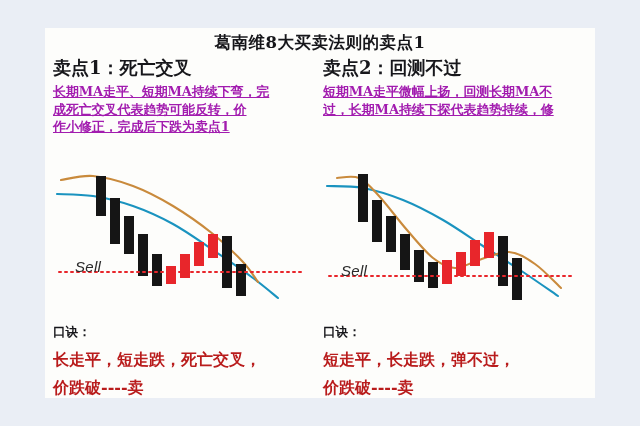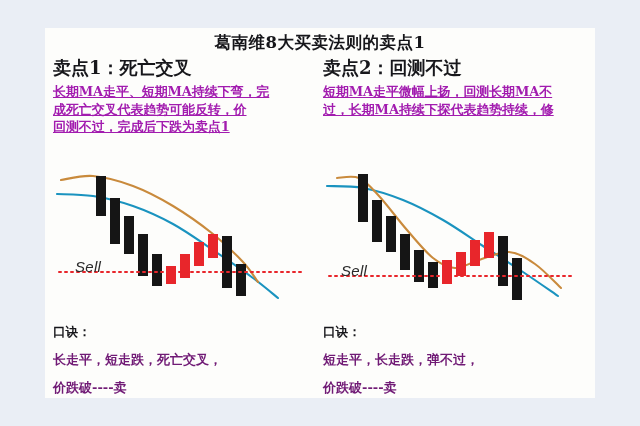--- a/index.html
+++ b/index.html
@@ -59,37 +59,37 @@
   
   .mnemo{position:absolute;top:296px;width:262px;}
   .mnemo.left{left:8px;}
   .mnemo.right{left:278px;}
   .mnemo .mh{
     font-family:"DejaVu Serif","Liberation Serif",serif;
     font-size:12.6px;font-weight:700;color:#17171b;margin-bottom:2px;
   }
   .mnemo .ml{
     font-family:"DejaVu Serif","Liberation Serif",serif;
-    font-size:13px;font-weight:700;color:#701a75;line-height:18px;margin-top:10px;
+    font-size:16px;font-weight:700;color:#b91c1c;line-height:18px;margin-top:10px;
   }
 </style>
 </head>
 <body>
 
 <div id="root">
   <div class="panel">
 
     <div class="title">葛南维8大买卖法则的卖点1</div>
 
     <div class="col left">
       <div class="hd">卖点1：死亡交叉</div>
       <div class="body-txt">
         <p>长期MA走平、短期MA持续下弯，完</p>
         <p>成死亡交叉代表趋势可能反转，价</p>
-        <p>回测不过，完成后下跌为卖点1</p>
+        <p>作小修正，完成后下跌为卖点1</p>
       </div>
     </div>
 
     <div class="col right">
       <div class="hd">卖点2：回测不过</div>
       <div class="body-txt">
         <p>短期MA走平微幅上扬，回测长期MA不</p>
         <p>过，长期MA持续下探代表趋势持续，修</p>
       </div>
     </div>

